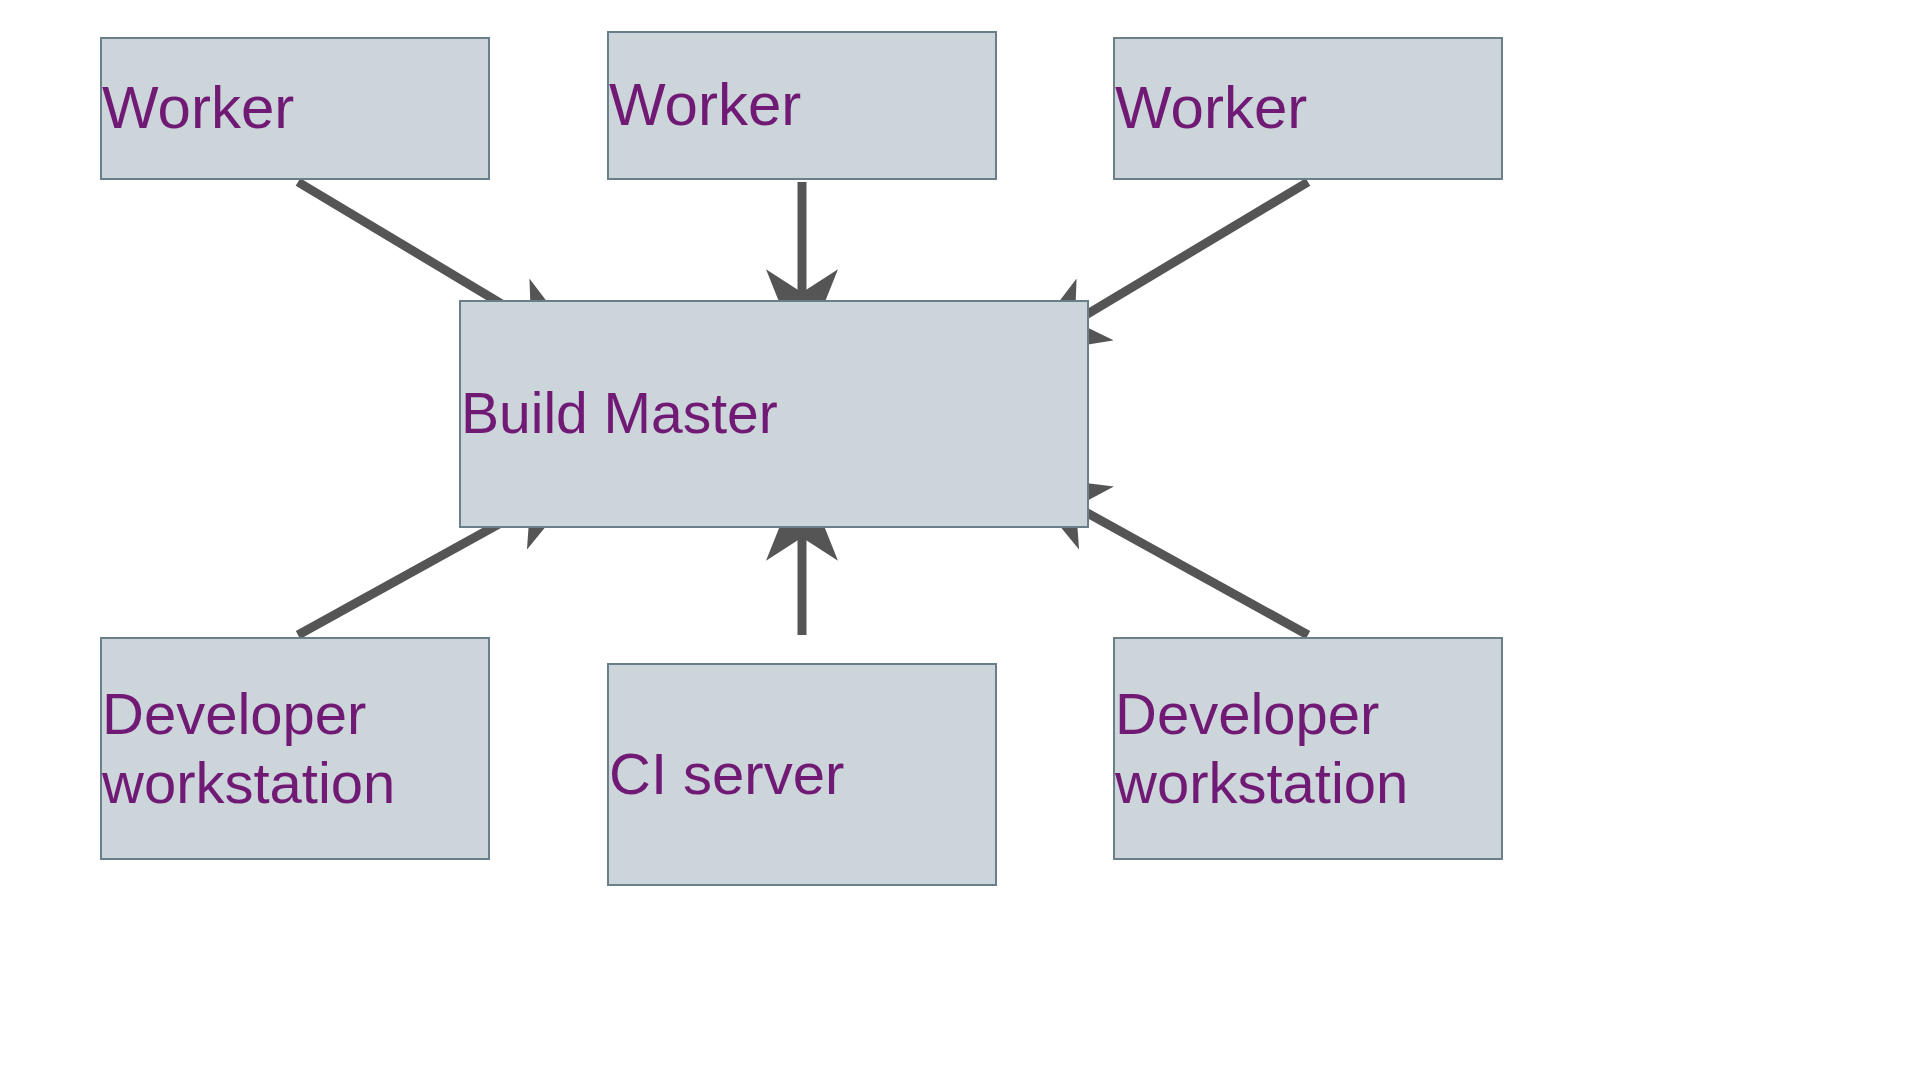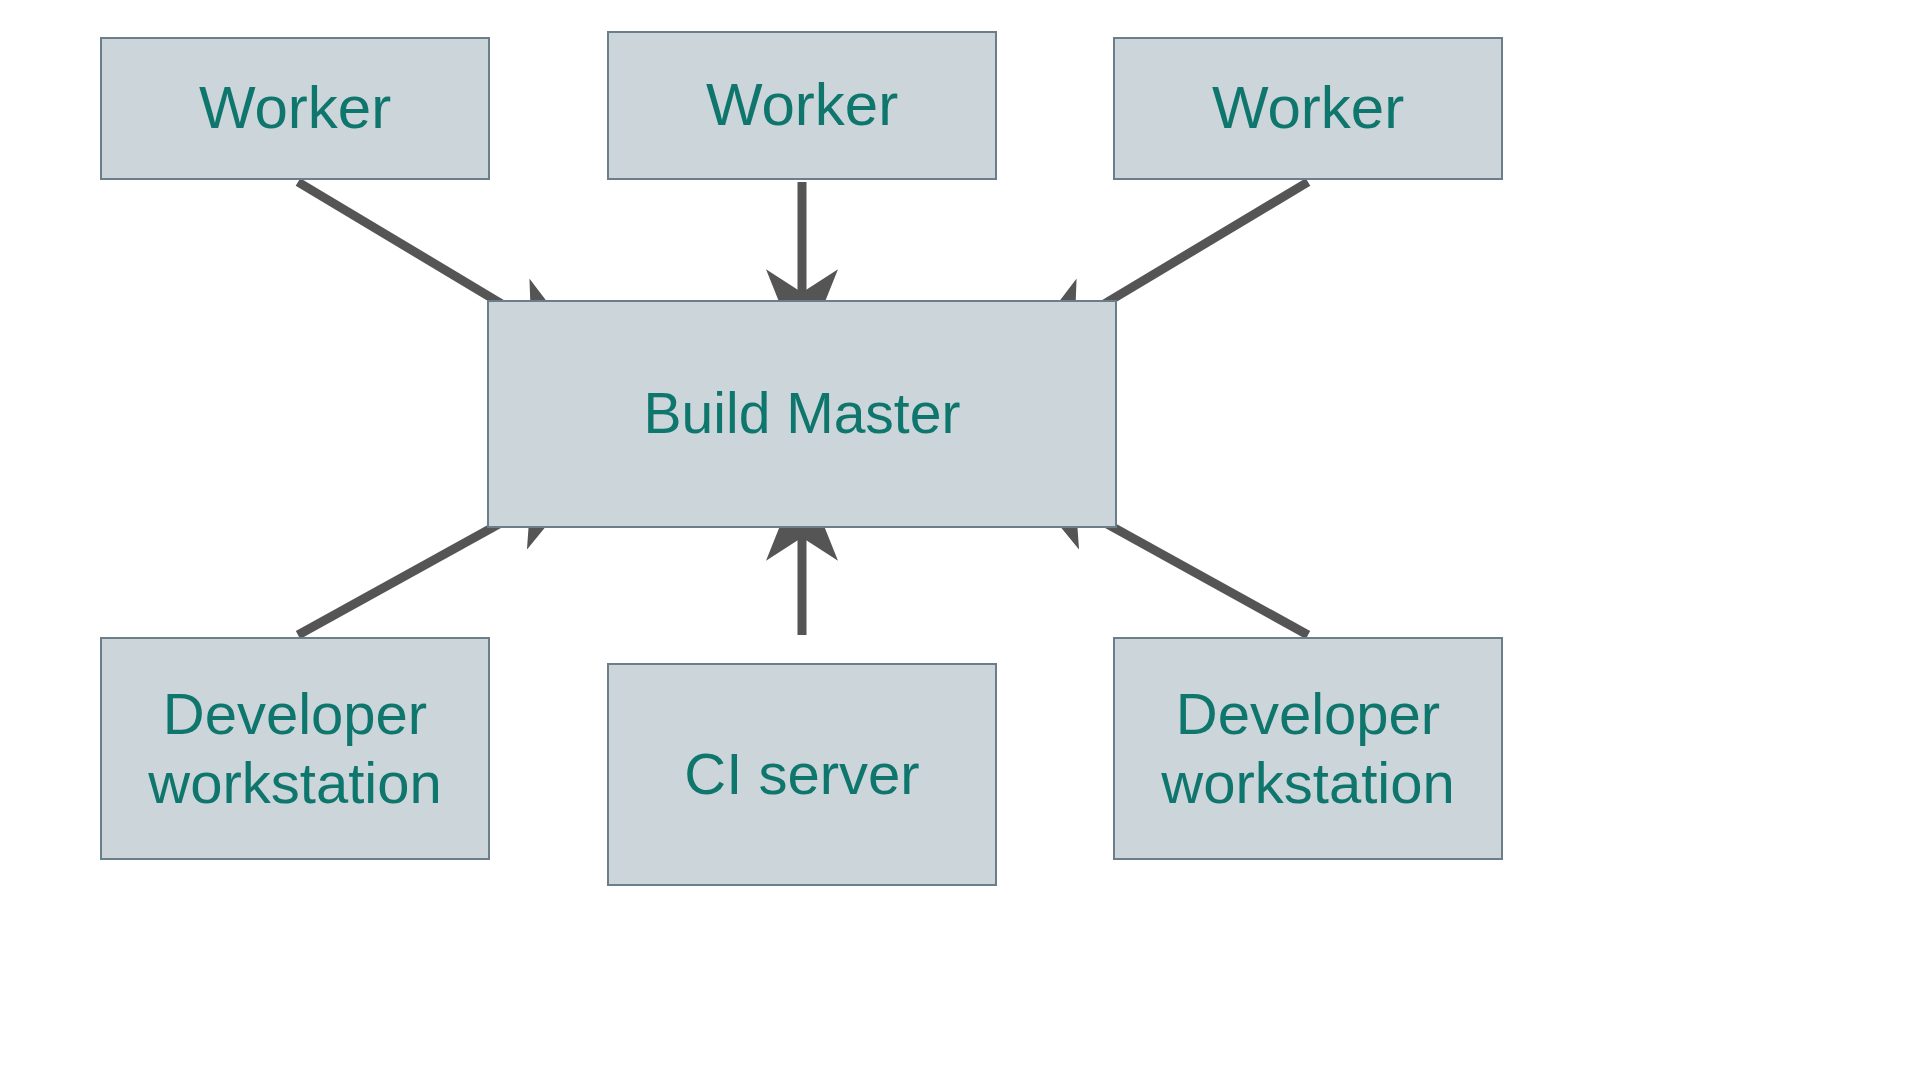--- a/index.html
+++ b/index.html
@@ -37,30 +37,30 @@
     text-align: center;
     color: #000000;
     line-height: 1.18;
     white-space: pre-line;
     font-family: "Liberation Sans", sans-serif;
     font-weight: 400;
   }
   .node-label {
     display: block;
     width: 100%;
-    text-align: center;
+    text-align: left;
     white-space: pre-line;
-    color: #0f766e;
+    color: #701a75;
   }
   
   #node-worker-1 { left: 100px; top: 37px;  width: 390px; height: 143px; font-size: 60px; }
   #node-worker-2 { left: 607px; top: 31px;  width: 390px; height: 149px; font-size: 60px; }
   #node-worker-3 { left: 1113px; top: 37px; width: 390px; height: 143px; font-size: 60px; }
   
-  #node-build-master { left: 487px; top: 300px; width: 630px; height: 228px; font-size: 57px; }
+  #node-build-master { left: 459px; top: 300px; width: 630px; height: 228px; font-size: 57px; }
   
   #node-dev-ws-1 { left: 100px; top: 637px;  width: 390px; height: 223px; font-size: 58px; }
   #node-ci-server { left: 607px; top: 637px; width: 390px; height: 223px; font-size: 58px; margin-top: 26px; }
   #node-dev-ws-2 { left: 1113px; top: 637px; width: 390px; height: 223px; font-size: 58px; }
 </style>
 </head>
 <body>
 
 <div id="diagram-canvas">
 

